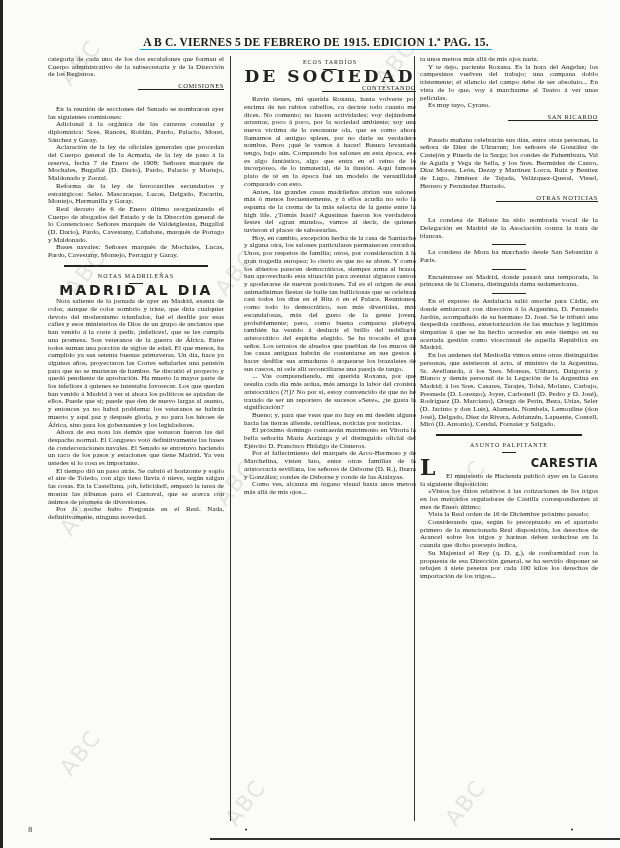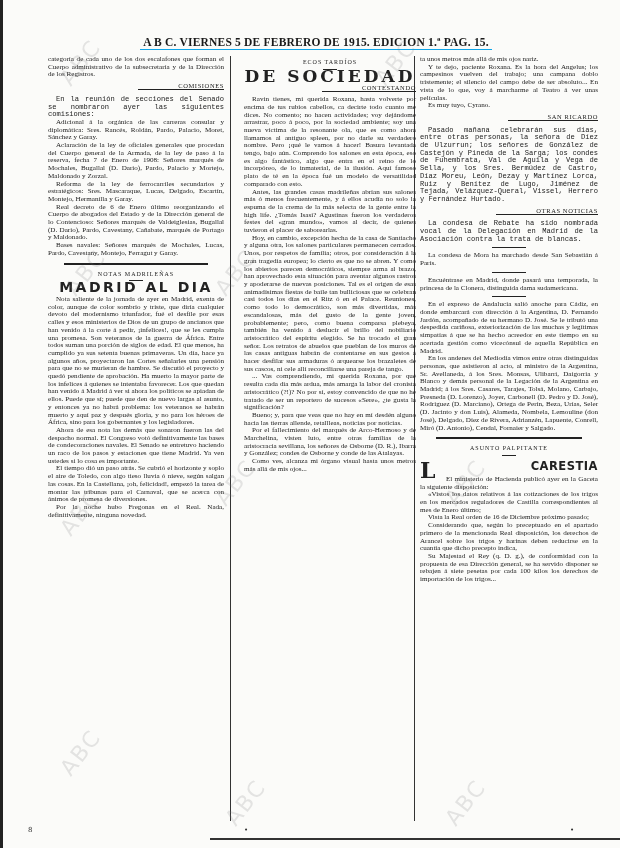--- a/index.html
+++ b/index.html
@@ -16,21 +16,21 @@
     font-family: Liberation Serif, serif; font-weight: bold;
     font-size: 11.5px; letter-spacing: 0.2px; text-align: center;
     border-bottom: 1px solid #0ea5e9; padding-bottom: 1px; white-space: nowrap;
   }
   .col {
     position: absolute; top: 56px;
     font-family: "Liberation Serif", serif; font-size: 7.1px; line-height: 7.7px;
     text-align: justify; color: #222;
   }
   .col p { margin: 0; text-indent: 8px; }
-  .col p.gap { margin-top: 6px; font-family: Liberation Mono, monospace; }
+  .col p.gap { margin-top: 16px; }
   .col1 { left: 48px; width: 176px; }
   .col2 { left: 244px; width: 172px; }
   .col3 { left: 420px; width: 178px; }
   .vrule { position: absolute; top: 56px; width: 1px; background: #333; }
   .vr1 { left: 230px; height: 765px; }
   .vr2 { left: 414px; height: 765px; }
   .sub-right {
     text-align: right; font-size: 6.5px; letter-spacing: 0.6px; text-transform: uppercase;
     margin: 3px 0 4px 0;
   }
@@ -65,21 +65,21 @@
 
   <div class="vrule vr1"></div>
   <div class="vrule vr2"></div>
 
   <div class="col col1">
     <p style="text-indent:0">categoría de cada uno de los dos escalafones que forman el Cuerpo administrativo de la subsecretaría y de la Dirección de los Registros.</p>
     <div class="sub-right"><span>COMISIONES</span></div>
     <p class="gap">En la reunión de secciones del Senado se nombraron ayer las siguientes comisiones:</p>
     <p>Adicional á la orgánica de las carreras consular y diplomática: Sres. Rancés, Roldán, Pardo, Palacio, Moret, Sánchez y Garay.</p>
     <p>Aclaración de la ley de oficiales generales que procedan del Cuerpo general de la Armada, de la ley de paso á la reserva, fecha 7 de Enero de 1908: Señores marqués de Mochales, Bugallal (D. Darío), Pardo, Palacio y Mortejo, Maldonado y Zorzal.</p>
-    <p>Reforma de la ley de ferrocarriles secundarios y estratégicos: Sres. Mascaraque, Lucas, Delgado, Escartín, Montejo, Hermanilla y Garay.</p>
+    <p>Reforma de la ley de ferrocarriles secundarios y estratégicos: Seler. Mascaraque, Lucas, Delgado, Escartín, Montejo, Hermanilla y Garay.</p>
     <p>Real decreto de 6 de Enero último reorganizando el Cuerpo de abogados del Estado y de la Dirección general de lo Contencioso: Señores marqués de Valdeiglesias, Bugallal (D. Darío), Pardo, Cavestany, Cañabate, marqués de Portago y Maldonado.</p>
     <p>Bases navales: Señores marqués de Mochales, Lucas, Pardo, Cavestany, Montejo, Ferragut y Garay.</p>
     <div class="big-rule"></div>
     <div class="kicker">NOTAS MADRILEÑAS</div>
     <div class="tiny-rule"></div>
     <div class="headline h-madrid">MADRID AL DIA</div>
     <p>Nota saliente de la jornada de ayer en Madrid, exenta de color, aunque de color sombrío y triste, que diría cualquier devoto del modernismo triunfador, fué el desfile por esas calles y esos ministerios de Dios de un grupo de ancianos que han venido á la corte á pedir, ¡infelices!, que se les cumpla una promesa. Son veteranos de la guerra de África. Entre todos suman una porción de siglos de edad. El que menos, ha cumplido ya sus setenta buenas primaveras. Un día, hace ya algunos años, proyectaron las Cortes señalarles una pensión para que no se murieran de hambre. Se discutió el proyecto y quedó pendiente de aprobación. Ha muerto la mayor parte de los infelices á quienes se intentaba favorecer. Los que quedan han venido á Madrid á ver si ahora los políticos se apiadan de ellos. Puede que sí; puede que den de nuevo largas al asunto, y entonces ya no habrá problema: los veteranos se habrán muerto y aquí paz y después gloria, y no para los héroes de África, sino para los gobernantes y los legisladores.</p>
     <p>Ahora de esa nota las demás que sonaron fueron las del despacho normal. El Congreso votó definitivamente las bases de condecoraciones navales. El Senado se entretuvo haciendo un raco de los pasos y estaciones que tiene Madrid. Ya ven ustedes si lo cosa es importante.</p>
     <p>El tiempo dió un paso atrás. Se cubrió el horizonte y soplo el aire de Toledo, con algo tieso lluvia ó nieve, según salgan las cosas. En la Castellana, ¡oh, felicidad!, empezó la tarea de montar las tribunas para el Carnaval, que se acerca con ánimos de promesa de diversiones.</p>
     <p>Por la noche hubo Fregonas en el Real. Nada, definitivamente, ninguna novedad.</p>
@@ -88,20 +88,21 @@
   <div class="col col2">
     <div class="kicker" style="margin-top:3px">ECOS TARDÍOS</div>
     <div class="tiny-rule"></div>
     <div class="headline h-sociedad">DE SOCIEDAD</div>
     <div class="sub-right"><span>CONTESTANDO</span></div>
     <p>Ravin tienes, mi querida Roxana, hasta volverte por encima de tus rubios cabellos, ca decirte todo cuanto me dices. No comento; no hacen actividades; voy dejándome arrastrar, poco á poco, por la sociedad ambiente; soy una nueva víctima de la resonante ola, que es como ahora llamamos al antiguo spleen, por no darle su verdadero nombre. Pero ¡qué le vamos á hacer! Basura levantada tengo, bajo aún. Comprendo los salones en esta época, eso es algo fantástico, algo que entra en el reino de lo incorpóreo, de lo inmaterial, de la ilusión. Aquí famoso plato de té en la época fué un modelo de versatilidad comparado con esto.</p>
     <p>Antes, las grandes casas madrileñas abrían sus salones más ó menos frecuentemente, y á ellos acudía no solo la espuma de la crema de la más selecta de la gente entre la high life. ¿Tomás Isasi? Agustinas fueron los verdaderos festes del «gran mundo», vamos al decir, de quienes tuvieron el placer de saborearlas.</p>
     <p>Hoy, en cambio, excepción hecha de la casa de Santiacho y alguna otra, los salones particulares permanecen cerrados. Unos, por respetos de familia; otros, por consideración á la gran tragedia europea; lo cierto es que no se abren. Y como los abiertos parecen democráticos, siempre arma al brazo, han aprovechado esta situación para aventar algunos rastros y apoderarse de nuevas posiciones. Tal es el origen de esas animadísimas fiestas de baile tan bulliciosas que se celebran casi todos los días en el Ritz ó en el Palace. Reuniones, como todo lo democrático, son más divertidas, más escandalosas, más del gusto de la gente joven, probablemente; pero, como buena comparsa plebeya, también ha venido á deslucir el brillo del nobiliario aristocrático del espíritu elegido. Se ha trocado el gran señor. Los retratos de abuelos que pueblan de los muros de las casas antiguas habrán de contentarse en sus gestos á hacer desfilar sus armaduras ó arquearse los brazaletes de sus cascos, ni cele allí reconciliarse una pareja de tango.</p>
     <p>... Vas comprendiendo, mi querida Roxana, por qué resulta cada día más ardua, más amarga la labor del cronista aristocrático (?!)? No por sí, estoy convencido de que no he tratado de ser un reportero de sucesos «Sere», ¿te gusta la significación?</p>
     <p>Bueno; y, para que veas que no hay en mí desdén alguno hacia las tierras allende, retallleas, noticias por noticias.</p>
+    <p>El próximo domingo contraerán matrimonio en Vitoria la bella señorita María Arzizaga y el distinguido oficial del Ejército D. Francisco Hidalgo de Cisneros.</p>
     <p>Por el fallecimiento del marqués de Arco-Hermoso y de Marchelina, visten luto, entre otras familias de la aristocracia sevillana, los señores de Osborne (D. R.), Ibarra y González; condes de Osborne y conde de las Atalayas.</p>
     <p>Como ves, alcanza mi órgano visual hasta unos metros más allá de mis ojos...</p>
   </div>
 
   <div class="col col3">
     <p style="text-indent:0">ta unos metros más allá de mis ojos nariz.</p>
     <p>Y te dejo, paciente Roxana. Es la hora del Angelus; los campesinos vuelven del trabajo; una campana doblo tristemente; el silencio del campo debe de ser absoluto... En vista de lo que, voy á marcharme al Teatro á ver unas películas.</p>
     <p>Es muy tuyo, Cyrano.</p>
     <div class="sub-right"><span>SAN RICARDO</span></div>
     <p class="gap">Pasado mañana celebrarán sus días, entre otras personas, la señora de Díez de Ulzurrun; los señores de González de Castejón y Pineda de la Sarga; los condes de Fuhembrata, Val de Aguila y Vega de Sella, y los Sres. Bermúdez de Castro, Díaz Moreu, León, Dezay y Martínez Lorca, Ruiz y Benítez de Lugo, Jiménez de Tejada, Velázquez-Queral, Vissel, Herrero y Fernández Hurtado.</p>

